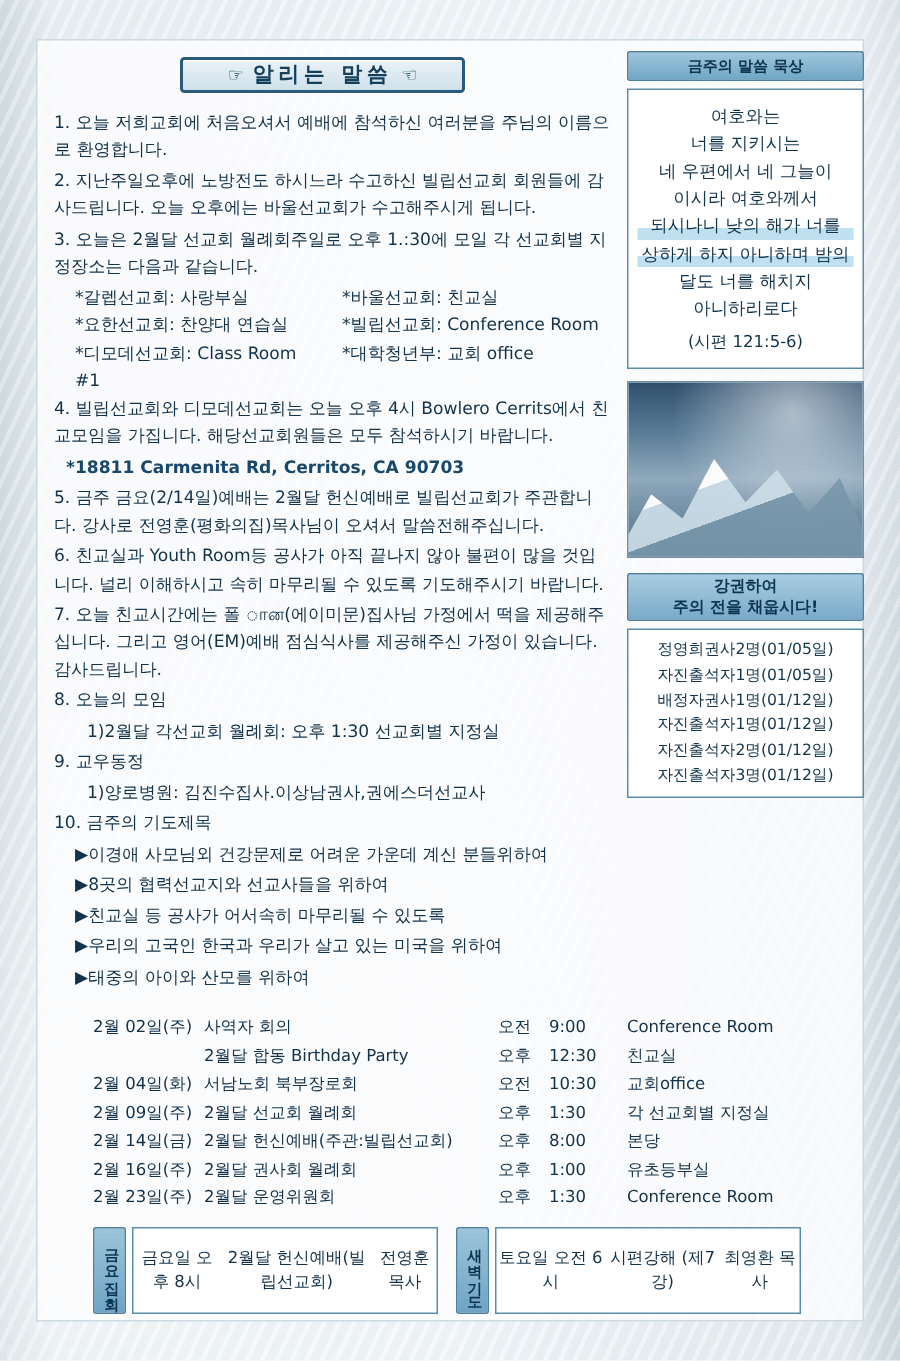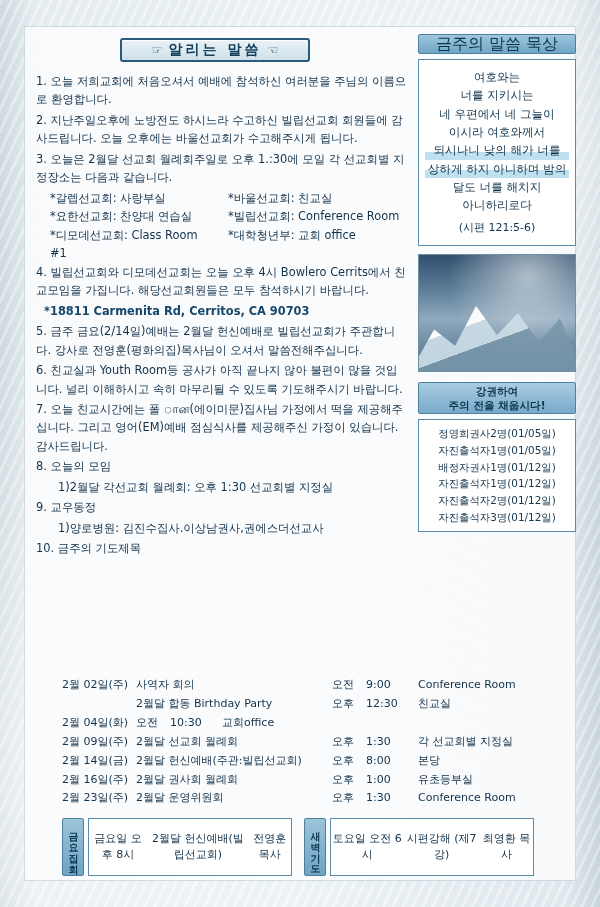--- a/index.html
+++ b/index.html
@@ -56,21 +56,21 @@
   .sub-row { display:flex; gap: 18px; padding-left: 14px; }
   .sub-row .c1 { width: 160px; }
   .prayer-list p { padding-left: 14px; }
 
   
   .right-col { position:absolute; left: 418px; top: 34px; width: 158px; }
 
   .rtitle {
     height: 20px; display:flex; align-items:center; justify-content:center;
     background: linear-gradient(#9fc6dc, #6fa6c6);
-    color:#0d3550; font-size: 16px; font-weight:normal;
+    color:#0d3550; font-size: 10px; font-weight:bold;
     border:1px solid #4d7f9e; border-radius:2px;
   }
   .verse-box {
     margin-top: 5px;
     border:1px solid #5b8daa;
     background: rgba(255,255,255,0.92);
     padding: 8px 6px 9px;
     text-align:center;
     font-size: 11.6px; line-height: 1.58; color:#11344d;
   }
@@ -174,20 +174,27 @@
     <p>6. 친교실과 Youth Room등 공사가 아직 끝나지 않아 불편이 많을 것입니다. 널리 이해하시고 속히 마무리될 수 있도록 기도해주시기 바랍니다.</p>
     <p>7. 오늘 친교시간에는 폴 ான(에이미문)집사님 가정에서 떡을 제공해주십니다. 그리고 영어(EM)예배 점심식사를 제공해주신 가정이 있습니다. 감사드립니다.</p>
 
     <p>8. 오늘의 모임</p>
     <p class="indent2">1)2월달 각선교회 월례회: 오후 1:30 선교회별 지정실</p>
 
     <p>9. 교우동정</p>
     <p class="indent2">1)양로병원: 김진수집사.이상남권사,권에스더선교사</p>
 
     <p>10. 금주의 기도제목</p>
+    <div class="prayer-list">
+      <p>▶이경애 사모님외 건강문제로 어려운 가운데 계신 분들위하여</p>
+      <p>▶8곳의 협력선교지와 선교사들을 위하여</p>
+      <p>▶친교실 등 공사가 어서속히 마무리될 수 있도록</p>
+      <p>▶우리의 고국인 한국과 우리가 살고 있는 미국을 위하여</p>
+      <p>▶태중의 아이와 산모를 위하여</p>
+    </div>
   </div>
 
   <div class="right-col">
     <div class="rtitle">금주의 말씀 묵상</div>
     <div class="verse-box">
       <div>여호와는</div>
       <div>너를 지키시는</div>
       <div>네 우편에서 네 그늘이</div>
       <div>이시라 여호와께서</div>
       <div class="hl">되시나니 낮의 해가 너를</div>
@@ -244,20 +251,21 @@
     </div>
     <div class="srow">
       <span class="sc-date"></span>
       <span class="sc-name">2월달 합동 Birthday Party</span>
       <span class="sc-ampm">오후</span>
       <span class="sc-time">12:30</span>
       <span class="sc-place">친교실</span>
     </div>
     <div class="srow">
       <span class="sc-date">2월 04일(화)</span>
+      <span class="sc-name">서남노회 북부장로회</span>
       <span class="sc-ampm">오전</span>
       <span class="sc-time">10:30</span>
       <span class="sc-place">교회office</span>
     </div>
     <div class="srow">
       <span class="sc-date">2월 09일(주)</span>
       <span class="sc-name">2월달 선교회 월례회</span>
       <span class="sc-ampm">오후</span>
       <span class="sc-time">1:30</span>
       <span class="sc-place">각 선교회별 지정실</span>

